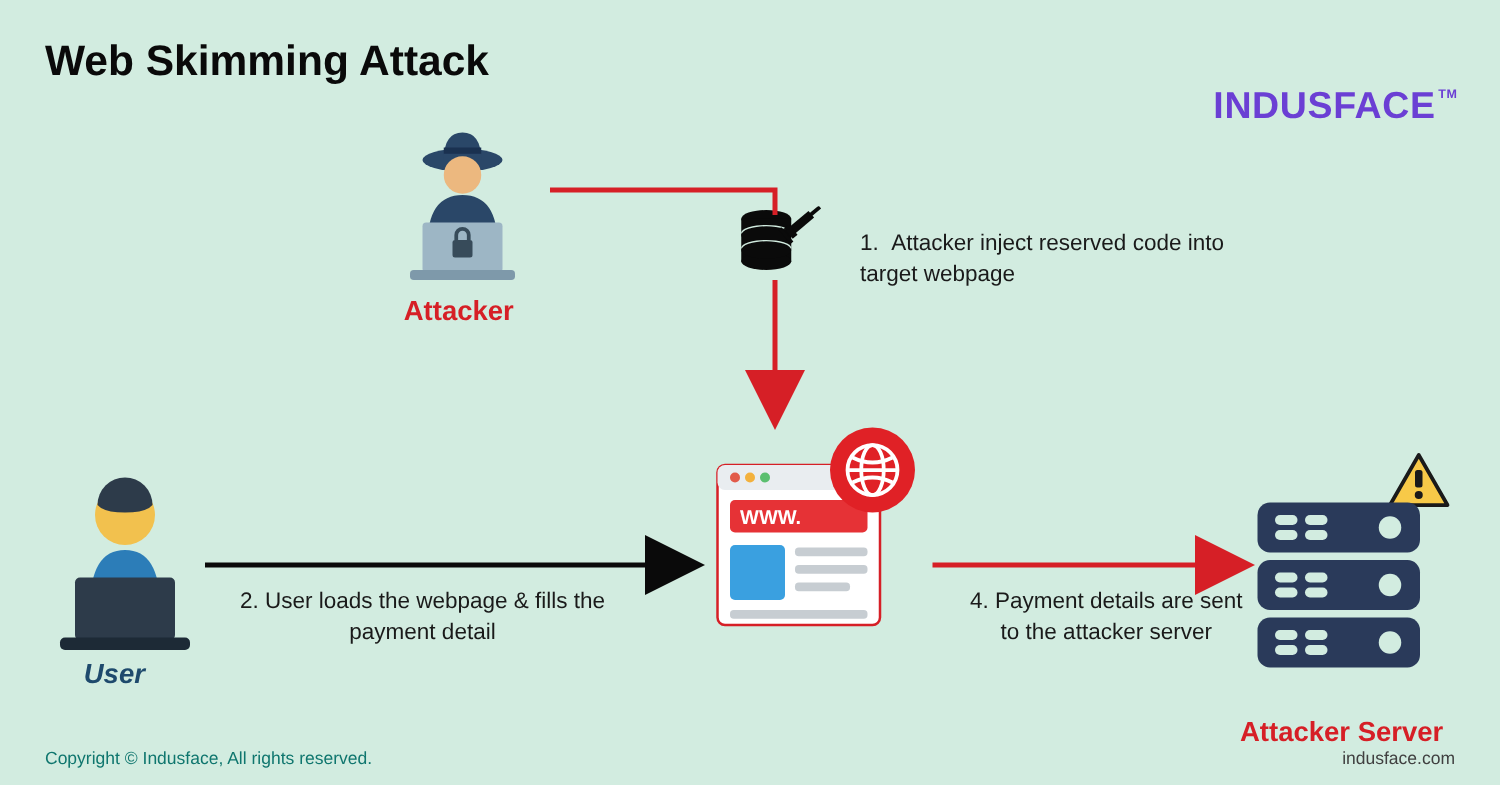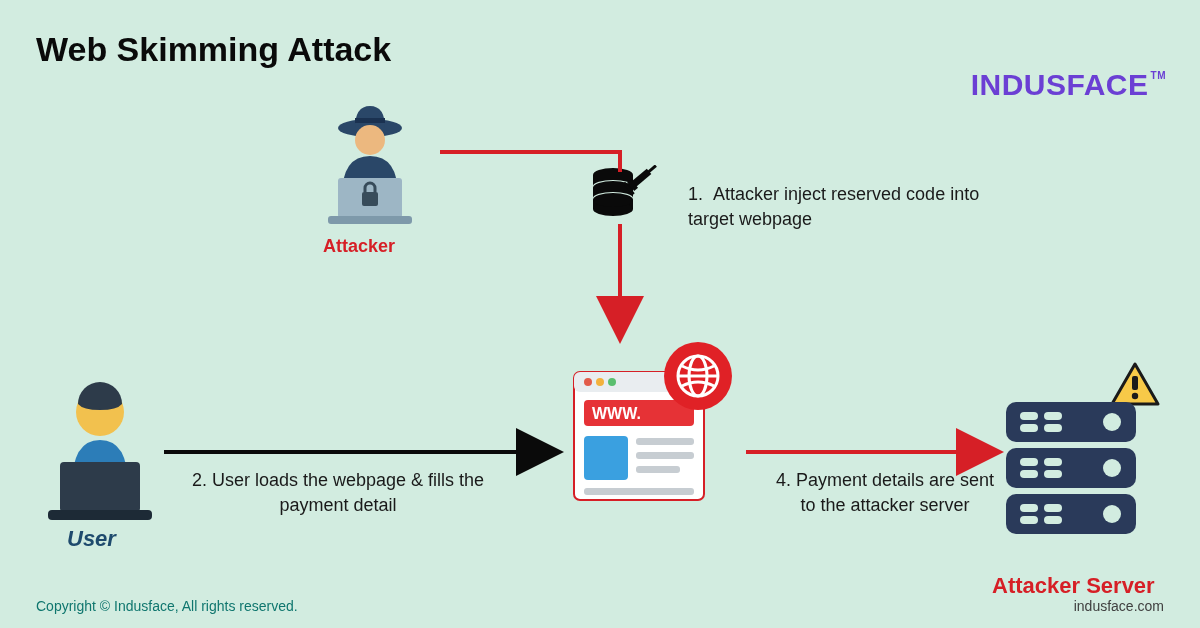--- a/index.html
+++ b/index.html
@@ -42,21 +42,21 @@
     position: absolute;
     bottom: 14px;
     right: 36px;
     font-size: 14px;
     color: #404040;
   }
   .label-attacker {
     position: absolute;
     top: 236px;
     left: 323px;
-    font-size: 18px;
+    font-size: 22px;
     font-weight: 700;
     color: #d61f26;
   }
   .label-user {
     position: absolute;
     top: 526px;
     left: 67px;
     font-size: 22px;
     font-weight: 700;
     color: #1e4a6d;

